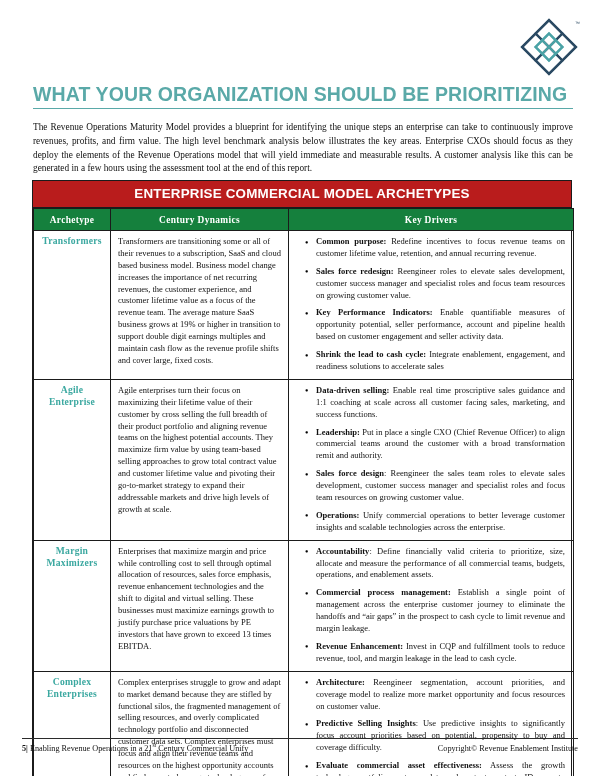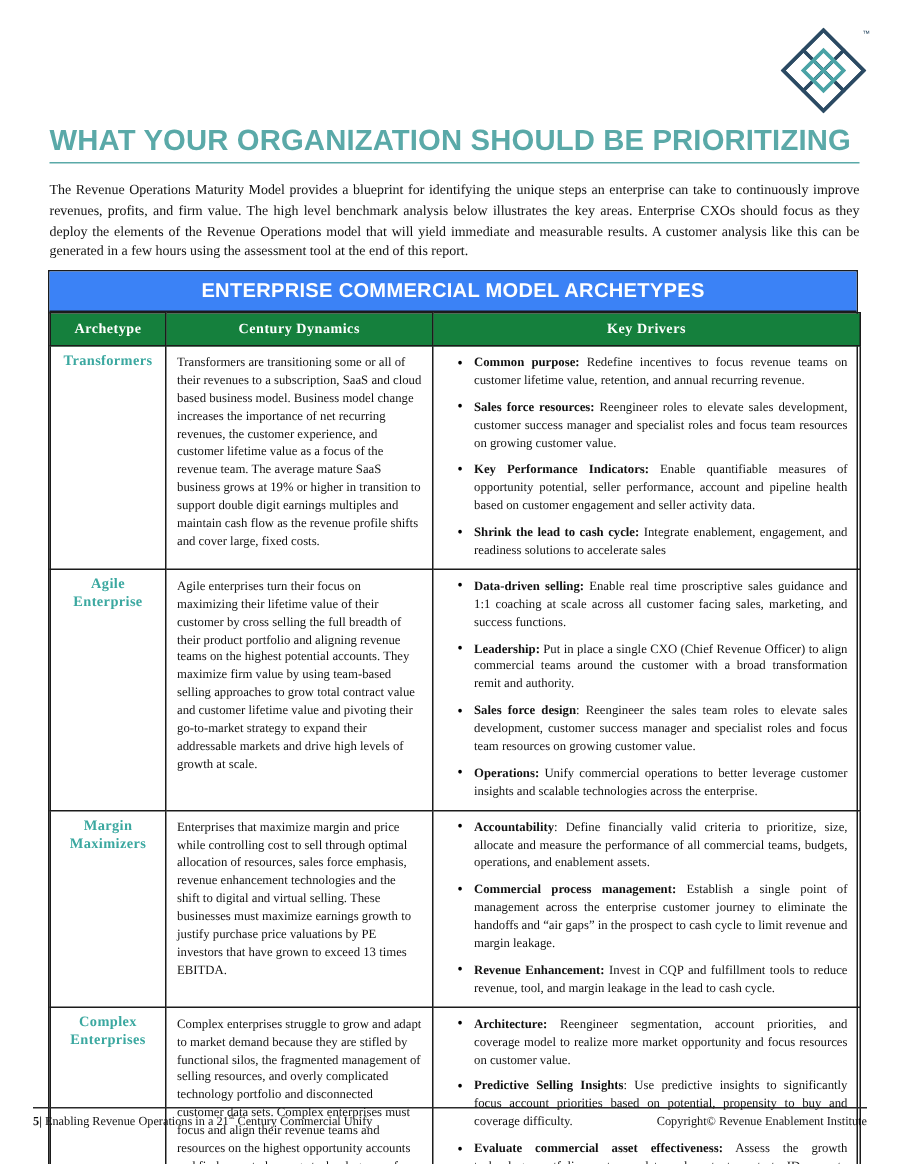--- a/index.html
+++ b/index.html
@@ -72,21 +72,21 @@
   
   .table-wrap {
     position: absolute;
     top: 180px;
     left: 32px;
     width: 540px;
     border: 1.2px solid #1b1b1b;
     box-sizing: border-box;
   }
   .tbl-title {
-    background: #3b82f6;
+    background: #b91c1c;
     color: #ffffff;
     font-family: "Liberation Sans", sans-serif;
     font-weight: bold;
     font-size: 13.4px;
     text-align: center;
     letter-spacing: 0.2px;
     padding: 5px 0 6px 0;
     border-bottom: 1.2px solid #1b1b1b;
   }
   table.arch {
@@ -219,21 +219,21 @@
           <th>Key Drivers</th>
         </tr>
       </thead>
       <tbody>
           <tr>
             <td class="arch-name">Transformers</td>
             <td class="growth">Transformers are transitioning some or all of their revenues to a subscription, SaaS and cloud based business model. Business model change increases the importance of net recurring revenues, the customer experience, and customer lifetime value as a focus of the revenue team. The average mature SaaS business grows at 19% or higher in transition to support double digit earnings multiples and maintain cash flow as the revenue profile shifts and cover large, fixed costs.</td>
             <td class="drivers">
               <ul class="drv">
                 <li><b>Common purpose:</b><span> Redefine incentives to focus revenue teams on customer lifetime value, retention, and annual recurring revenue.</span></li>
-                <li><b>Sales force resources:</b><span> Reengineer roles to elevate sales development, customer success manager and specialist roles and focus team resources on growing customer value.</span></li>
+                <li><b>Sales force redesign:</b><span> Reengineer roles to elevate sales development, customer success manager and specialist roles and focus team resources on growing customer value.</span></li>
                 <li><b>Key Performance Indicators:</b><span>  Enable quantifiable measures of opportunity potential, seller performance, account and pipeline health based on customer engagement and seller activity data.</span></li>
                 <li><b>Shrink the lead to cash cycle:</b><span> Integrate enablement, engagement, and readiness solutions to accelerate sales</span></li>
               </ul>
             </td>
           </tr>
           <tr>
             <td class="arch-name">Agile Enterprise</td>
             <td class="growth">Agile enterprises turn their focus on maximizing their lifetime value of their customer by cross selling the full breadth of their product portfolio and aligning revenue teams on the highest potential accounts. They maximize firm value by using team-based selling approaches to grow total contract value and customer lifetime value and pivoting their go-to-market strategy to expand their addressable markets and drive high levels of growth at scale.</td>
             <td class="drivers">
               <ul class="drv">

